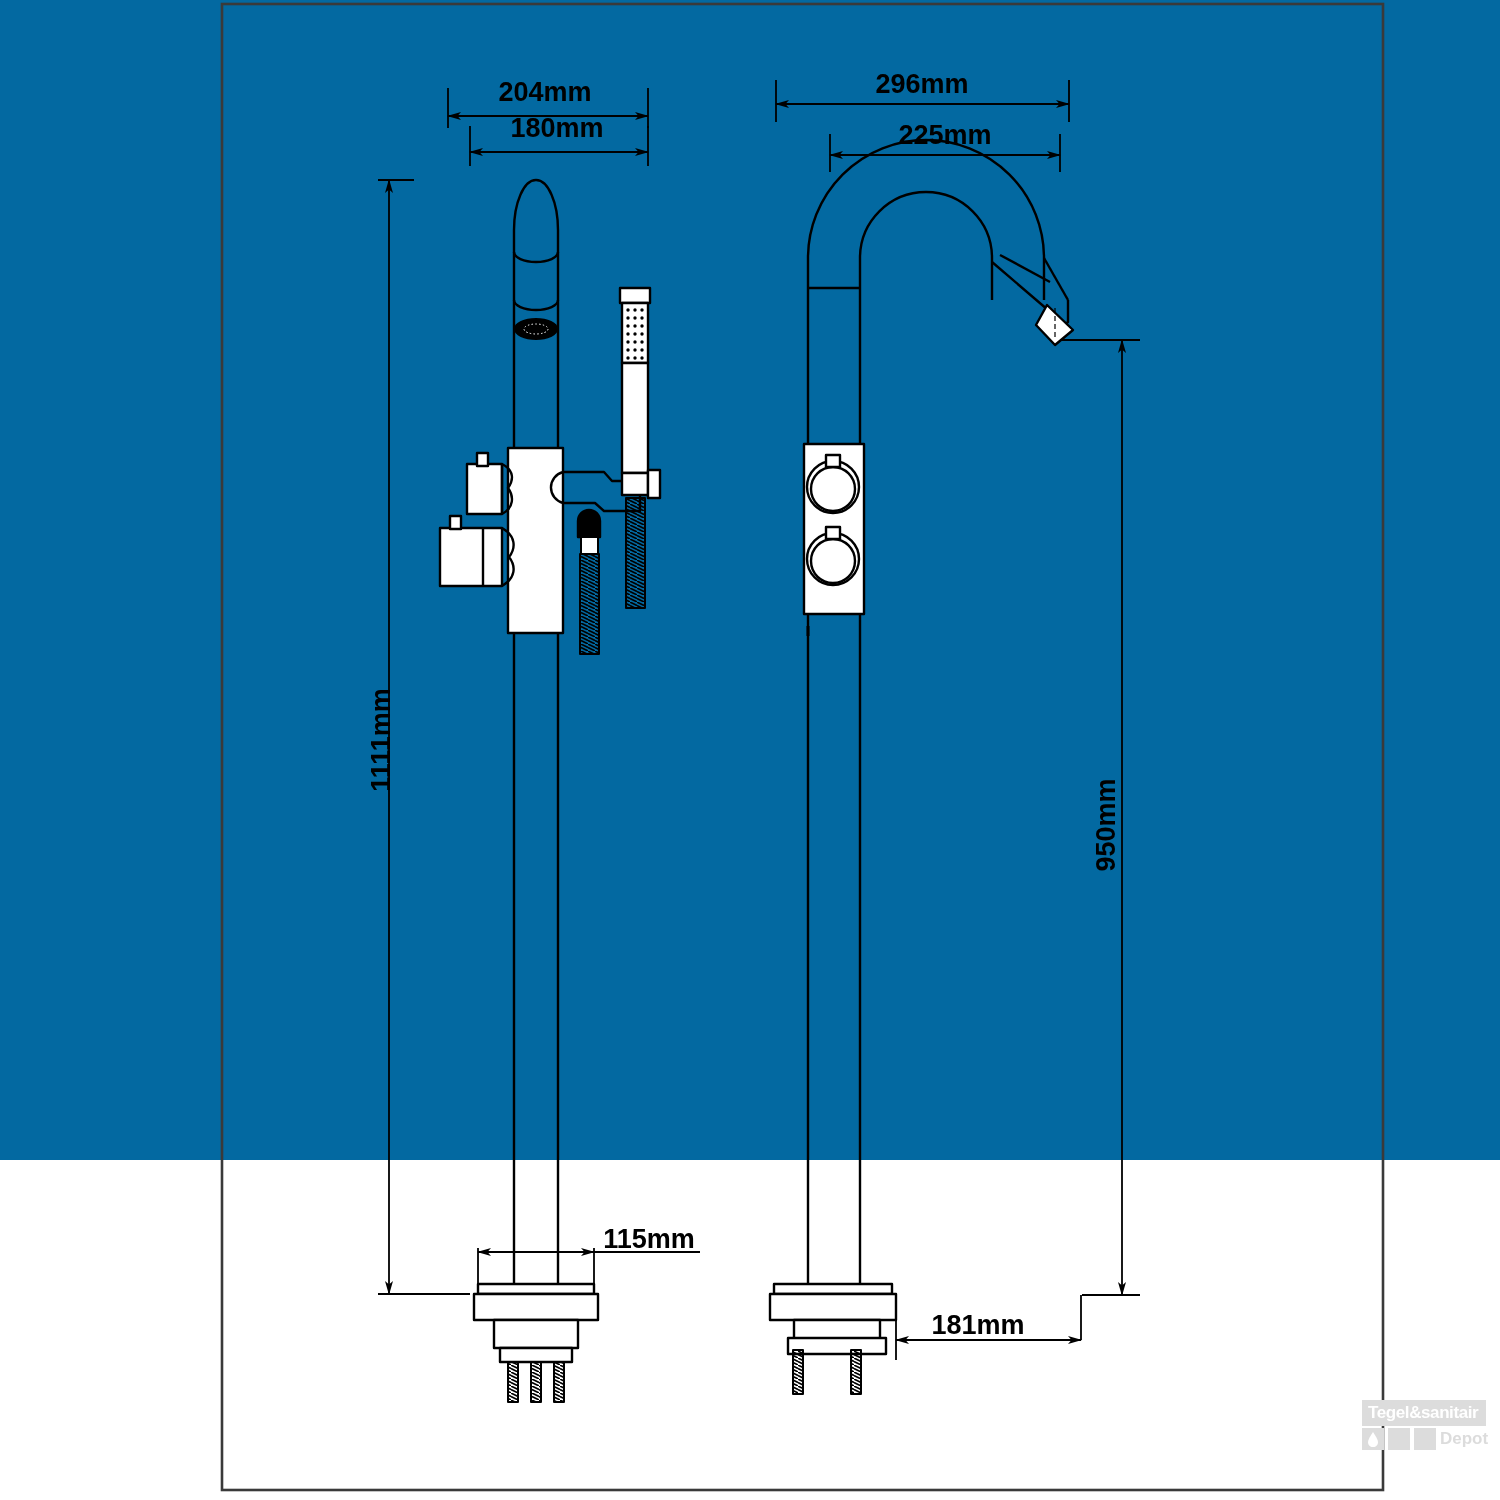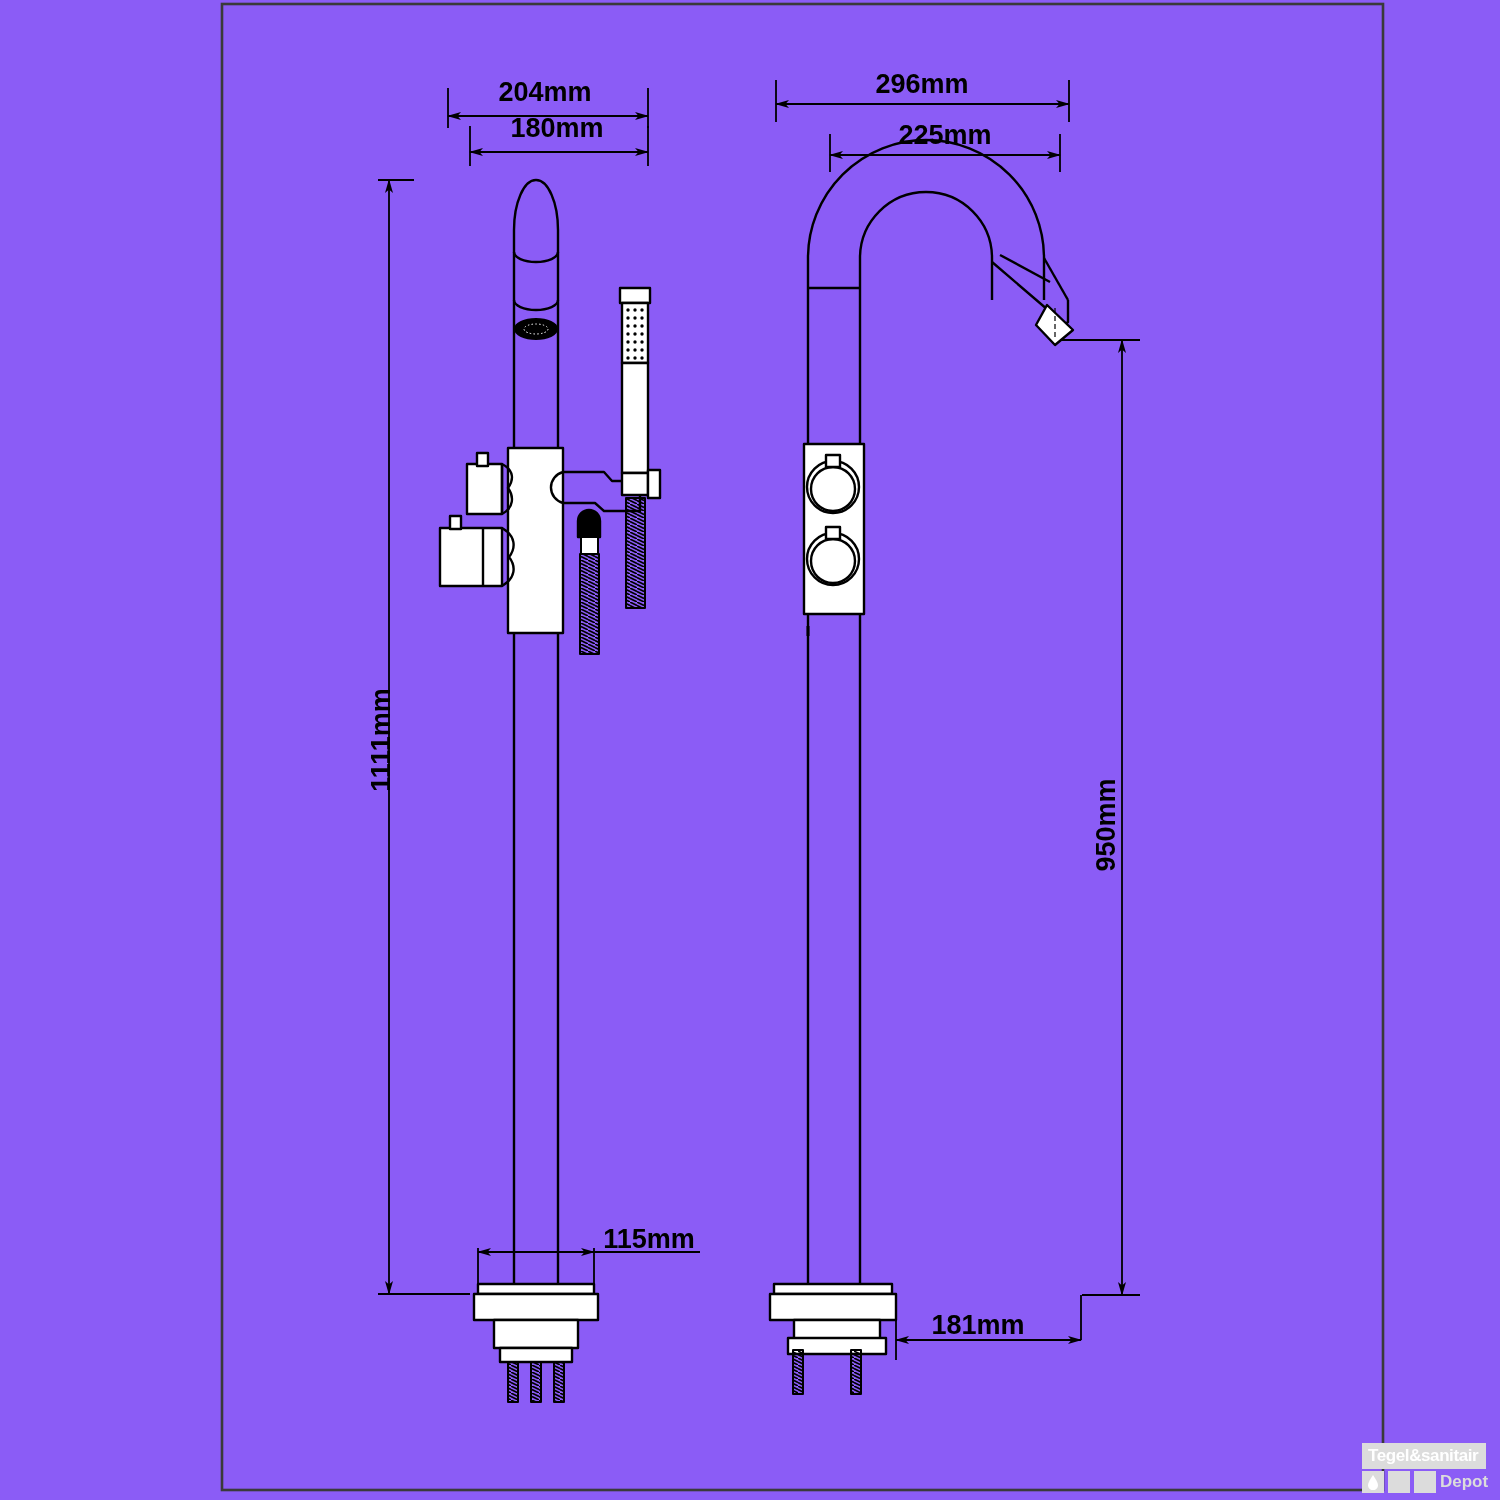--- a/index.html
+++ b/index.html
@@ -1,25 +1,25 @@
 <!DOCTYPE html>
 <html><head>
 <meta charset="utf-8">
 <style>
   html,body{margin:0;padding:0;background:#ffffff;}
   body{
     width:1500px;height:1500px;
     font-family:"Liberation Sans", sans-serif;
     overflow:hidden;
   }
-  #stage{position:relative;width:1500px;height:1500px;background:#8b5cf6;}
+  #stage{position:relative;width:1500px;height:1160px;background:#0369a1;}
   #drawing{position:absolute;left:0;top:0;width:1500px;height:1500px;}
   .wm{
     position:absolute;
-    left:1362px;top:1443px;
+    left:1362px;top:1400px;
     width:124px;height:52px;text-align:center;
   }
   .wm-bar{
     position:absolute;left:0;top:0;width:124px;height:26px;
     background:#dcdcdc;
   }
   .wm-bar span{
     position:absolute;left:6px;top:3px;
     font-size:17px;font-weight:bold;color:#ffffff;
     font-family:"Liberation Sans", sans-serif;

